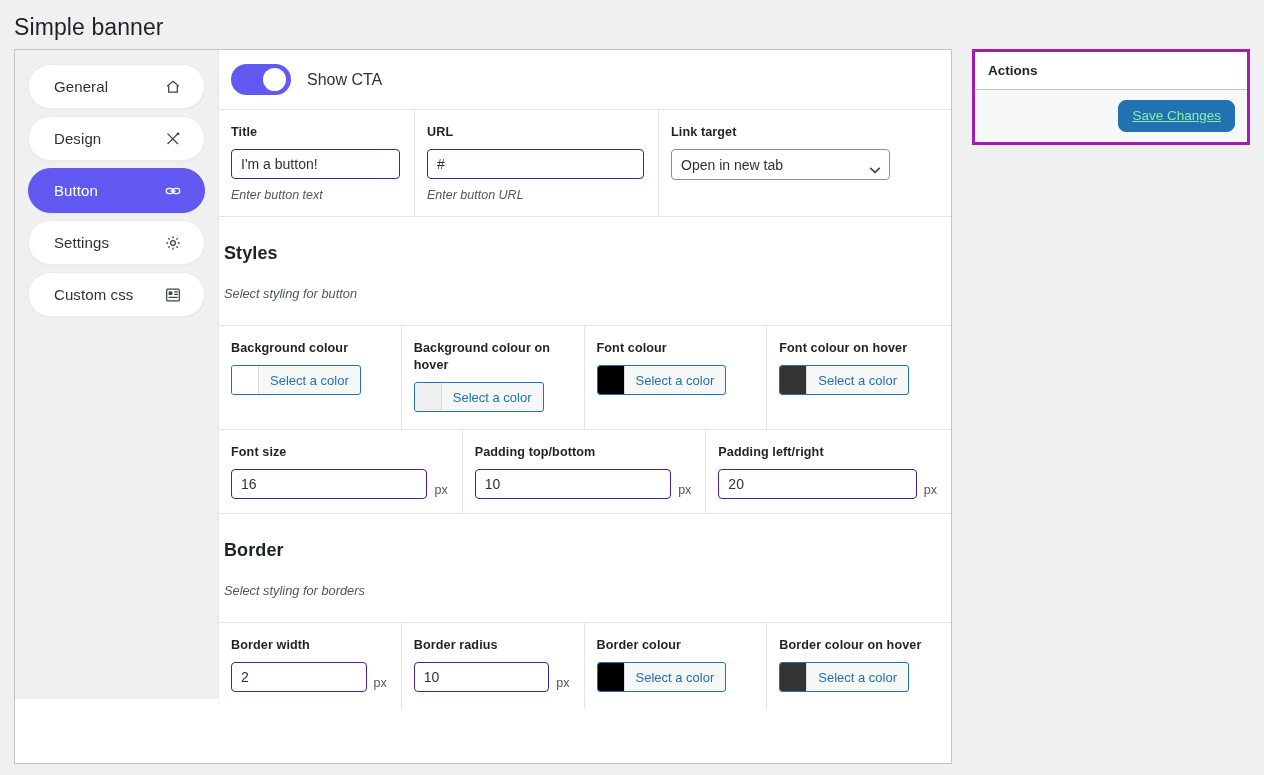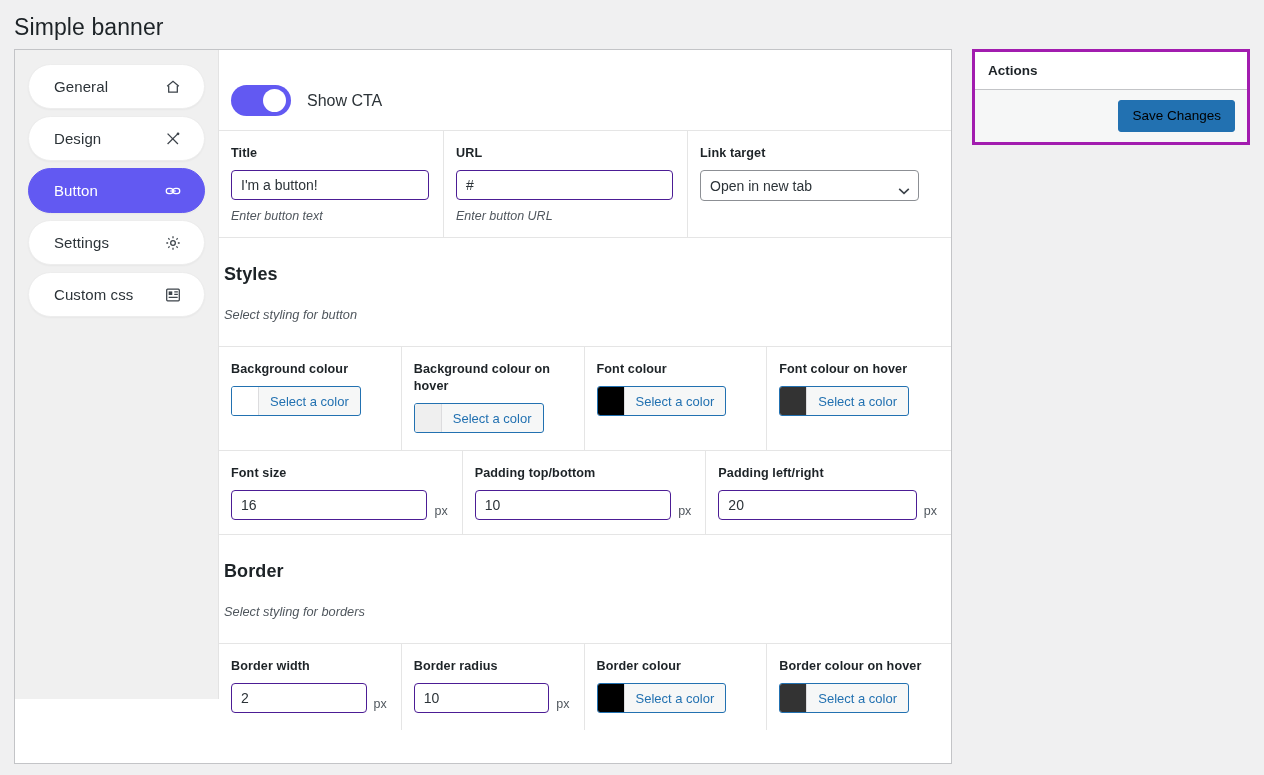--- a/index.html
+++ b/index.html
@@ -73,21 +73,20 @@
   .nav-item.active svg { stroke: #fff; }
   .nav-icon { width: 18px; height: 18px; display: block; }
   .nav-icon svg { width: 18px; height: 18px; stroke: #3c434a; fill: none; stroke-width: 1.4; }
 
   
   .content {
     flex: 1;
     min-width: 0;
     display: flex;
     flex-direction: column;
-    margin-top: 21px;
   }
 
   
   .toggle-row {
     height: 60px;
     display: flex;
     align-items: center;
     padding-left: 12px;
     border-bottom: 1px solid #e5e5e5;
   }
@@ -278,28 +277,29 @@
     color: #1d2327;
   }
   .actions-body {
     background: #f6f7f7;
     padding: 10px 12px;
     display: flex;
     justify-content: flex-end;
   }
   .save-btn {
     background: #2271b1;
-    color: #000000;
+    color: #86efac;
     border: 1px solid #2271b1;
-    border-radius: 3px;
+    border-radius: 8px;
     font-size: 13.5px;
     font-family: "Liberation Sans", sans-serif;
     padding: 7px 13px;
     cursor: pointer;
     line-height: 1.2;
+    text-decoration: underline;
   }
 </style>
 </head>
 <body>
 
 <div class="page-title">Simple banner</div>
 
 <div class="layout">
 
   <div class="main-card">
@@ -364,21 +364,21 @@
     <div class="content">
 
       <div class="toggle-row">
         <div class="toggle">
           <span class="knob"></span>
         </div>
         <span class="toggle-label">Show CTA</span>
       </div>
 
       <div class="row">
-        <div class="cell" style="width:225px">
+        <div class="cell" style="width:196px">
           <div class="field-label">Title</div>
           <input class="txt" value="I'm a button!" style="">
           <div class="help">Enter button text</div>
         </div>
         <div class="cell" style="width:244px">
           <div class="field-label">URL</div>
           <input class="txt" value="#" style="">
           <div class="help">Enter button URL</div>
         </div>
         <div class="cell" style="width:245px">

